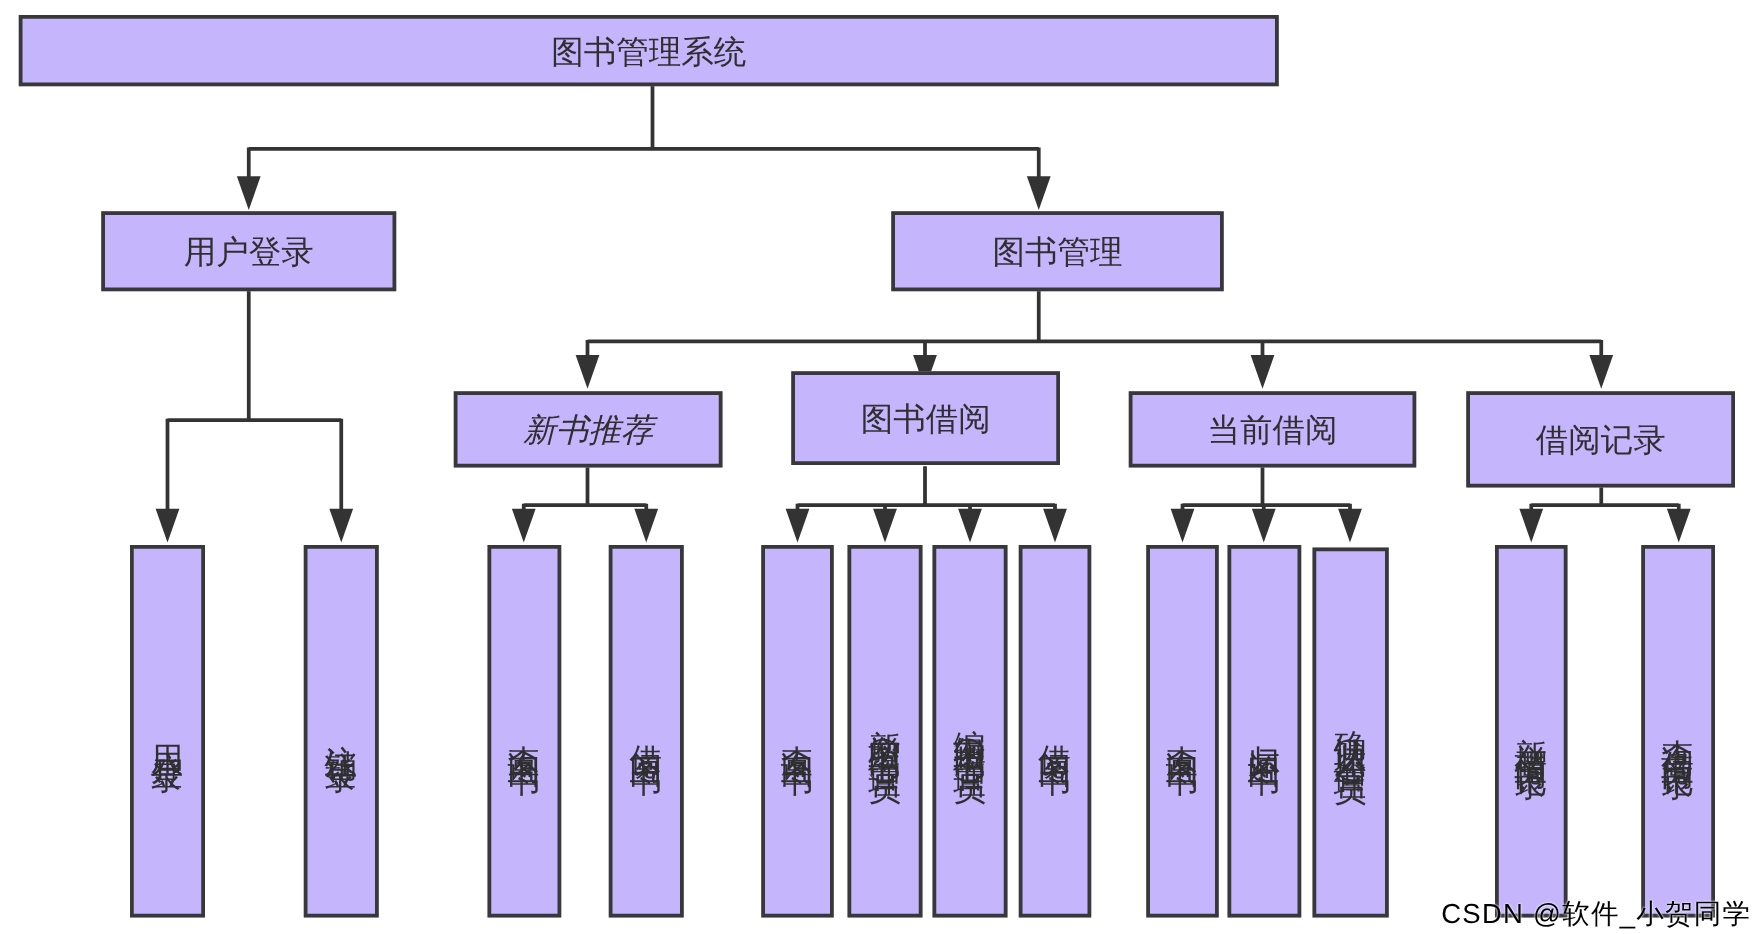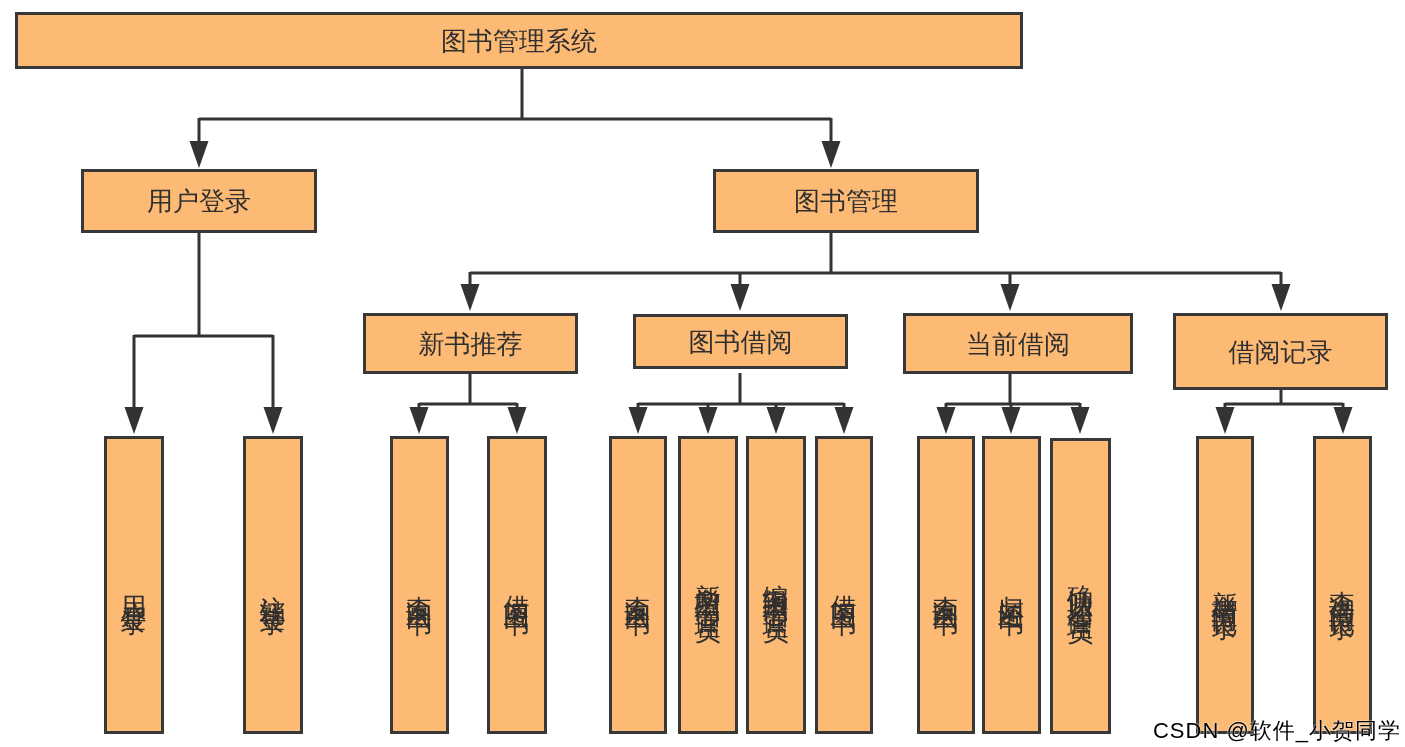--- a/index.html
+++ b/index.html
@@ -14,21 +14,21 @@
   }
   #connectors {
     position: absolute;
     left: 0; top: 0;
     width: 1405px; height: 747px;
   }
   .node {
     position: absolute;
     box-sizing: border-box;
     border: 3px solid #383838;
-    background: #fdba74;
+    background: #c4b5fd;
     display: flex;
     align-items: center;
     justify-content: center;
   }
   .h-label {
     font-size: 26px;
     line-height: 1;
     white-space: nowrap;
     color: #2f2f2f;
   }
@@ -100,24 +100,24 @@
     <span class="h-label">图书管理系统</span>
   </div>
 
   <div class="node" style="left:81px; top:169px; width:236px; height:64px;">
     <span class="h-label">用户登录</span>
   </div>
   <div class="node" style="left:713px; top:169px; width:266px; height:64px;text-align:center;">
     <span class="h-label">图书管理</span>
   </div>
 
-  <div class="node" style="left:363px; top:313px; width:215px; height:61px;">
+  <div class="node" style="left:363px; top:313px; width:215px; height:61px;font-style:italic;">
     <span class="h-label">新书推荐</span>
   </div>
-  <div class="node" style="left:633px; top:314px; width:215px; height:55px;">
+  <div class="node" style="left:633px; top:297px; width:215px; height:75px;">
     <span class="h-label">图书借阅</span>
   </div>
   <div class="node" style="left:903px; top:313px; width:230px; height:61px;">
     <span class="h-label">当前借阅</span>
   </div>
   <div class="node" style="left:1173px; top:313px; width:215px; height:77px;">
     <span class="h-label">借阅记录</span>
   </div>
 
   <div class="node" style="left:104px; top:436px; width:60px; height:298px;">

